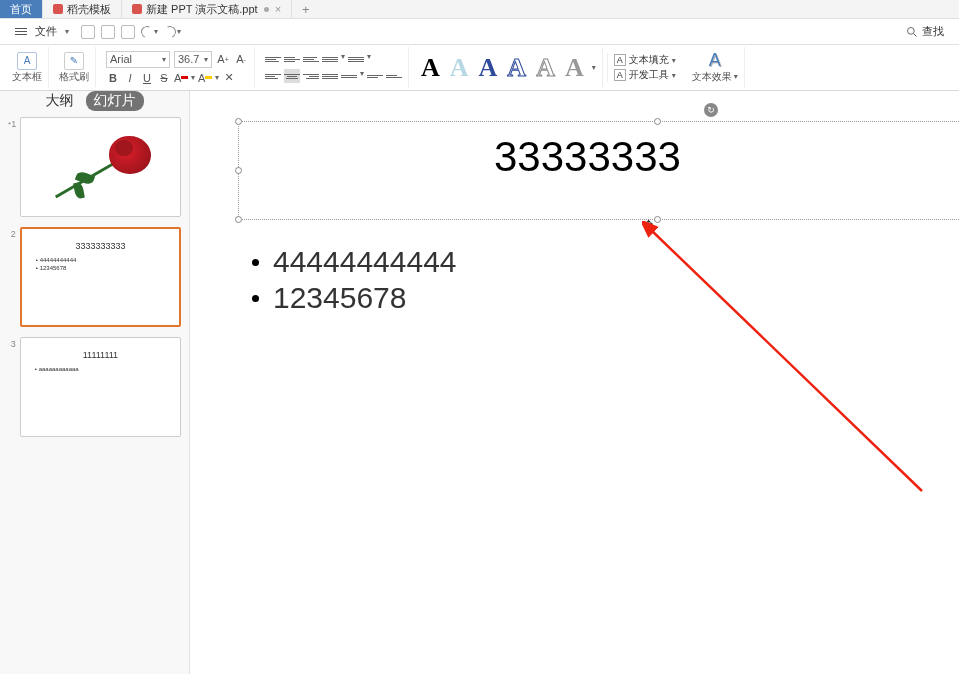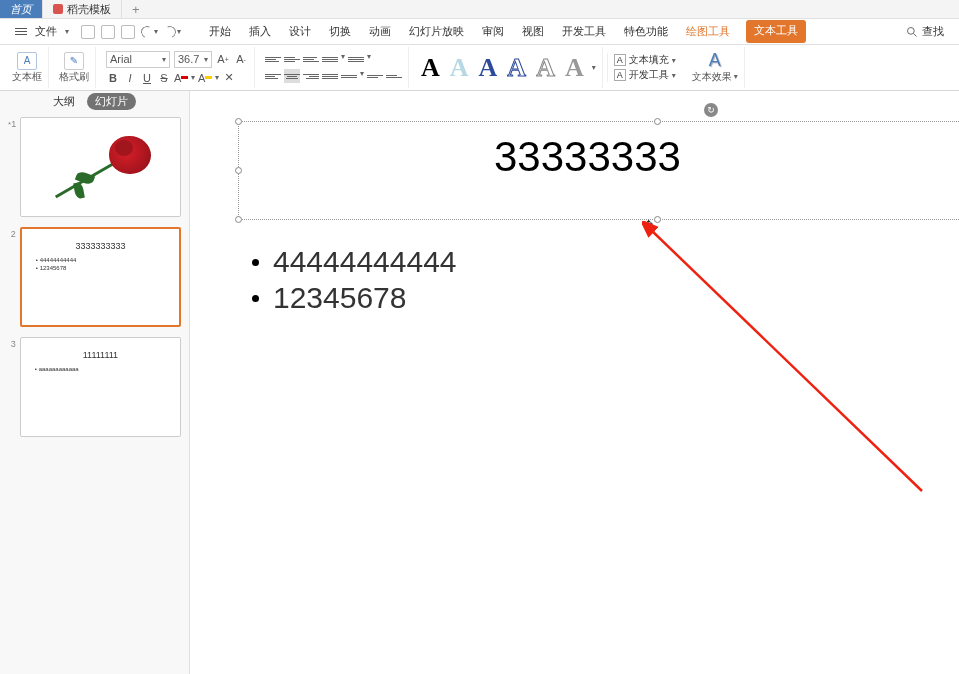--- a/index.html
+++ b/index.html
@@ -1,21 +1,21 @@
 <!DOCTYPE html>
 <html><head>
 <meta charset="utf-8">
 <style>
 * { box-sizing: border-box; margin: 0; padding: 0; font-family: "Microsoft YaHei", Arial, sans-serif; }
 body { width: 959px; height: 674px; background: #fff; overflow: hidden; font-size: 12px; color: #333; }
 
 
 .title-bar { height: 19px; background: #f4f4f4; display: flex; align-items: stretch; border-bottom: 1px solid #e0e0e0; }
 .tab { display: flex; align-items: center; padding: 0 10px; font-size: 11px; cursor: pointer; border-right: 1px solid #e0e0e0; }
-.tab.home { background: #4a7ebb; color: #fff; font-style: italic; }
+.tab.home { background: #4a7ebb; color: #fff; }
 .tab.orange-icon::before { content:""; display:inline-block; width:10px; height:10px; background:#d9534f; border-radius:2px; margin-right:4px; }
 .tab.red-icon::before { content:""; display:inline-block; width:10px; height:10px; background:#d9534f; border-radius:2px; margin-right:4px; }
 .tab .dot { width:5px; height:5px; border-radius:50%; background:#aaa; margin-left:6px; }
 .tab .close { margin-left:6px; color:#999; }
 .tab.add { border:none; color:#888; font-size:13px; }
 
 
 .menu-bar { height: 26px; background: #fff; display:flex; align-items:center; padding: 0 15px; border-bottom:1px solid #e0e0e0; }
 .menu-left { display:flex; align-items:center; gap:4px; }
 .hamburger { display:inline-block; width:12px; }
@@ -56,21 +56,21 @@
 .wa4 { color:#fff; -webkit-text-stroke:1px #2e4b9b; }
 .wa5 { color:#fff; -webkit-text-stroke:1px #888; }
 .wa6 { color:#999; }
 .text-tools { display:flex; flex-direction:column; gap:1px; font-size:10px; padding:0 6px; border-left:1px solid #eee; }
 .tt-row { display:flex; align-items:center; gap:3px; cursor:pointer; }
 .tt-icon { width:12px; height:12px; border:1px solid #aaa; display:flex; align-items:center; justify-content:center; font-size:9px; }
 
 
 .main { display:flex; height: calc(674px - 19px - 26px - 46px); }
 .side { width:190px; background:#f8f8f8; border-right:1px solid #e0e0e0; display:flex; flex-direction:column; }
-.side-tabs { height:20px; display:flex; align-items:center; justify-content:center; gap:12px; font-size:11px; }
+.side-tabs { height:20px; display:flex; align-items:center; justify-content:center; gap:12px; font-size:14px; }
 .pill { background:#737373; color:#fff; padding:1px 8px; border-radius:9px; }
 .thumbs { flex:1; overflow:auto; padding:6px 8px; }
 .thumb-wrap { display:flex; gap:4px; margin-bottom:10px; }
 .thumb-num { width:8px; font-size:9px; color:#888; text-align:right; padding-top:2px; }
 .thumb { width:164px; height:100px; background:#fff; border:1px solid #ccc; border-radius:2px; position:relative; overflow:hidden; }
 .thumb.selected { border:2px solid #e2762c; }
 .thumb .rose-stem { position:absolute; width:70px; height:3px; background:#2a6b2a; top:60px; left:30px; transform:rotate(-30deg); }
 .thumb .rose-leaf1 { position:absolute; width:18px; height:10px; background:#2a6b2a; border-radius:50% 0; top:55px; left:55px; transform:rotate(20deg); }
 .thumb .rose-leaf2 { position:absolute; width:16px; height:9px; background:#2a6b2a; border-radius:50% 0; top:68px; left:50px; transform:rotate(80deg); }
 .thumb .rose-flower { position:absolute; width:42px; height:38px; background:radial-gradient(circle at 40% 40%, #d91f2a 0%, #8b0f16 100%); border-radius:48% 52% 50% 50%; top:18px; left:88px; }
@@ -95,20 +95,25 @@
 .move-cursor { position:absolute; top:127px; left:454px; font-size:11px; color:#333; }
 </style>
 </head>
 <body>
 
 <div class="title-bar">
   <div class="tab home">首页</div>
   <div class="tab orange-icon">
       <span>稻壳模板</span>
     </div>
+  <div class="tab red-icon">
+    <span>新建 PPT 演示文稿.ppt</span>
+    <span class="dot"></span>
+    <span class="close">×</span>
+  </div>
   <div class="tab add">+</div>
 </div>
 
 <div class="menu-bar">
   <div class="menu-left">
     <span class="hamburger">
         <span></span>
         <span></span>
         <span></span>
       </span>
@@ -121,34 +126,20 @@
       <span class="undo">
           <span class="undo-arc"></span>
           <span class="dd">▾</span>
         </span>
       <span class="undo">
           <span class="undo-arc" style="transform:scaleX(-1) rotate(-20deg)"></span>
           <span class="dd">▾</span>
         </span>
     </div>
   </div>
-  <div class="menu-tabs">
-    <span class="menu-tab">开始</span>
-    <span class="menu-tab">插入</span>
-    <span class="menu-tab">设计</span>
-    <span class="menu-tab">切换</span>
-    <span class="menu-tab">动画</span>
-    <span class="menu-tab">幻灯片放映</span>
-    <span class="menu-tab">审阅</span>
-    <span class="menu-tab">视图</span>
-    <span class="menu-tab">开发工具</span>
-    <span class="menu-tab">特色功能</span>
-    <span class="menu-tab orange">绘图工具</span>
-    <span class="menu-tab active">文本工具</span>
-  </div>
   <div class="menu-right">
     <svg class="search-icon-svg" viewBox="0 0 16 16">
         <circle cx="6.5" cy="6.5" r="4.5" fill="none" stroke="#666" stroke-width="1.3"></circle>
         <line x1="10" y1="10" x2="14" y2="14" stroke="#666" stroke-width="1.3"></line>
       </svg>
     <span>查找</span>
   </div>
 </div>
 
 <div class="ribbon">

